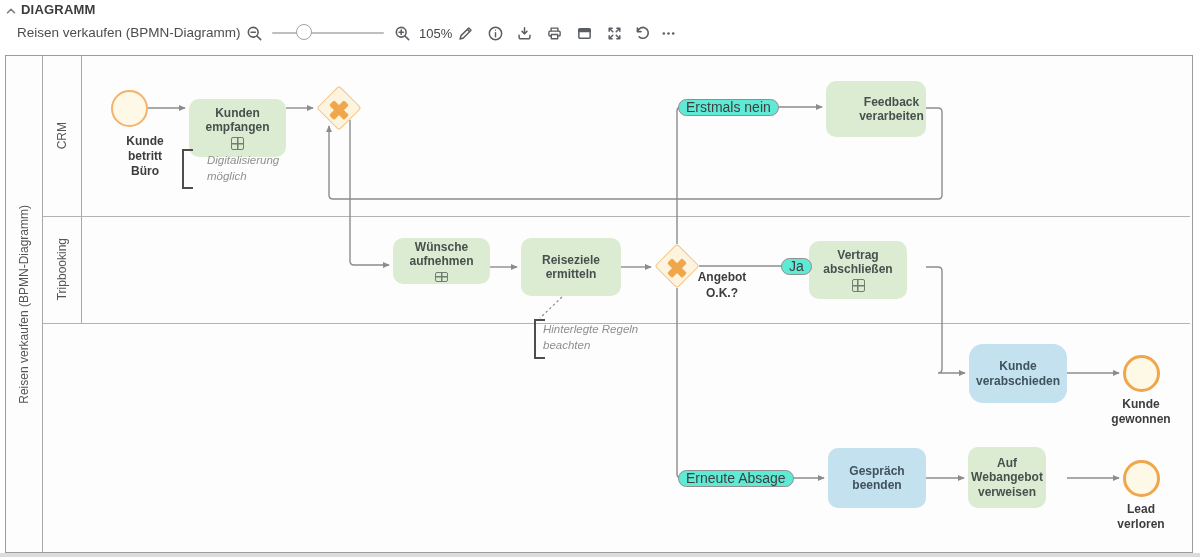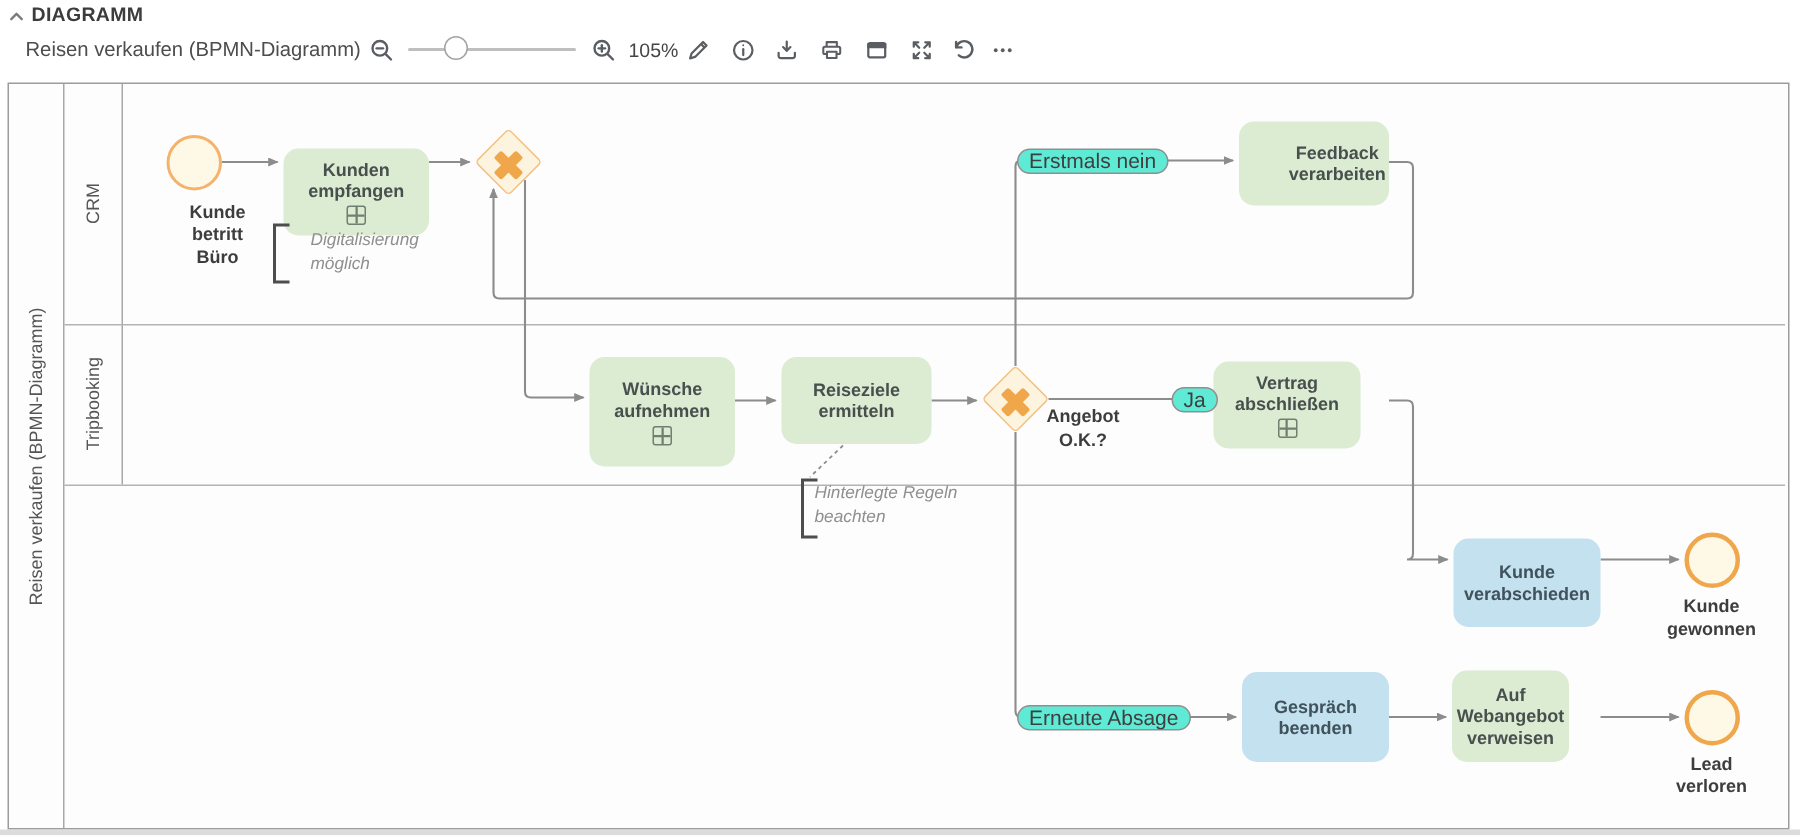--- a/index.html
+++ b/index.html
@@ -205,21 +205,21 @@
     </div>
 
     <div class="gateway" style="left:317px;top:36px;">
       <span class="bh"></span>
         <span class="bv"></span>
     </div>
 
     <div class="ann-bracket" style="left:176px;top:93px;height:40px;"></div>
     <div class="ann-text" style="left:185px;top:97px;width:84px;margin-left:16px;">Digitalisierung möglich</div>
 
-    <div class="task green" style="left:387px;top:182px;width:97px;height:73px;">
+    <div class="task green" style="left:387px;top:182px;width:97px;height:46px;">
       <span>Wünsche aufnehmen</span>
       <span class="sub-marker"></span>
     </div>
     <div class="task green" style="left:515px;top:182px;width:100px;height:58px;">
       <span>Reiseziele ermitteln</span>
     </div>
     <div class="task green" style="left:783px;top:185px;width:98px;height:58px;margin-left:20px;">
       <span>Vertrag abschließen</span>
       <span class="sub-marker"></span>
     </div>
@@ -230,21 +230,21 @@
     </div>
     <div class="gw-label" style="left:684px;top:214px;width:64px;">Angebot O.K.?</div>
 
     <div class="ann-bracket" style="left:528px;top:263px;height:40px;"></div>
     <div class="ann-text" style="left:537px;top:266px;width:98px;">Hinterlegte Regeln beachten</div>
 
     <div class="pill" style="left:672px;top:43px;">Erstmals nein</div>
     <div class="pill" style="left:775px;top:202px;">Ja</div>
     <div class="pill" style="left:672px;top:414px;">Erneute Absage</div>
 
-    <div class="task blue" style="left:963px;top:303px;width:98px;height:59px;">
+    <div class="task blue" style="left:963px;top:288px;width:98px;height:59px;border-radius:14px;">
       <span>Kunde verabschieden</span>
     </div>
     <div class="task blue" style="left:822px;top:392px;width:98px;height:60px;text-align:center;">
       <span>Gespräch beenden</span>
     </div>
     <div class="task green" style="left:962px;top:391px;width:78px;height:61px;">
       <span>Auf Webangebot verweisen</span>
     </div>
 
     <div class="event end" style="left:1117px;top:299px;"></div>

